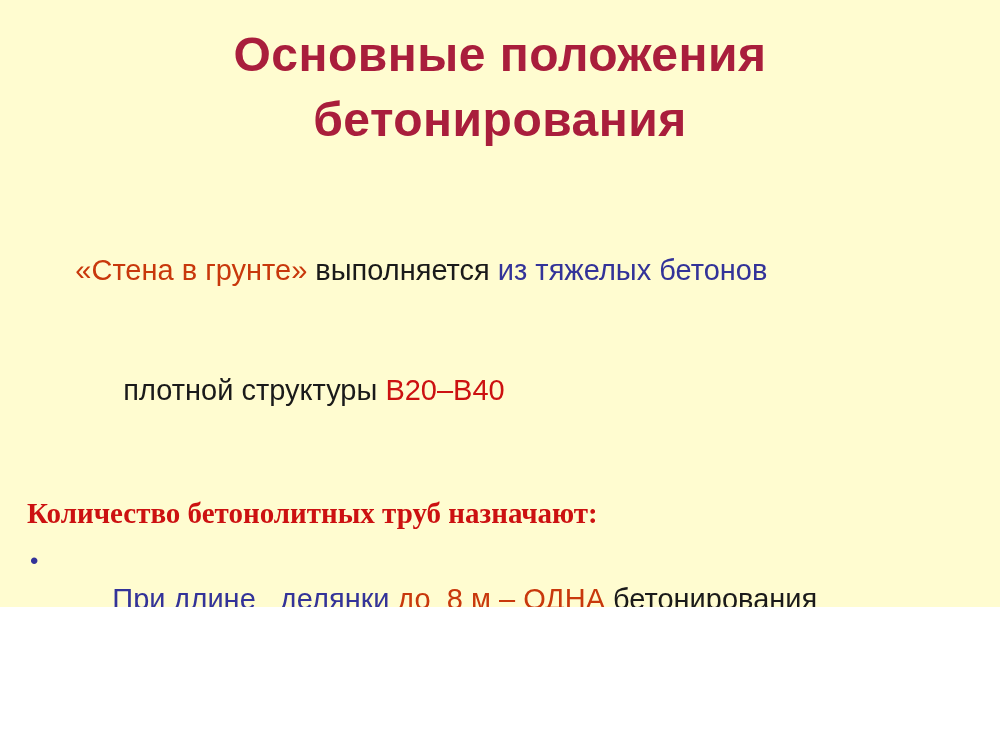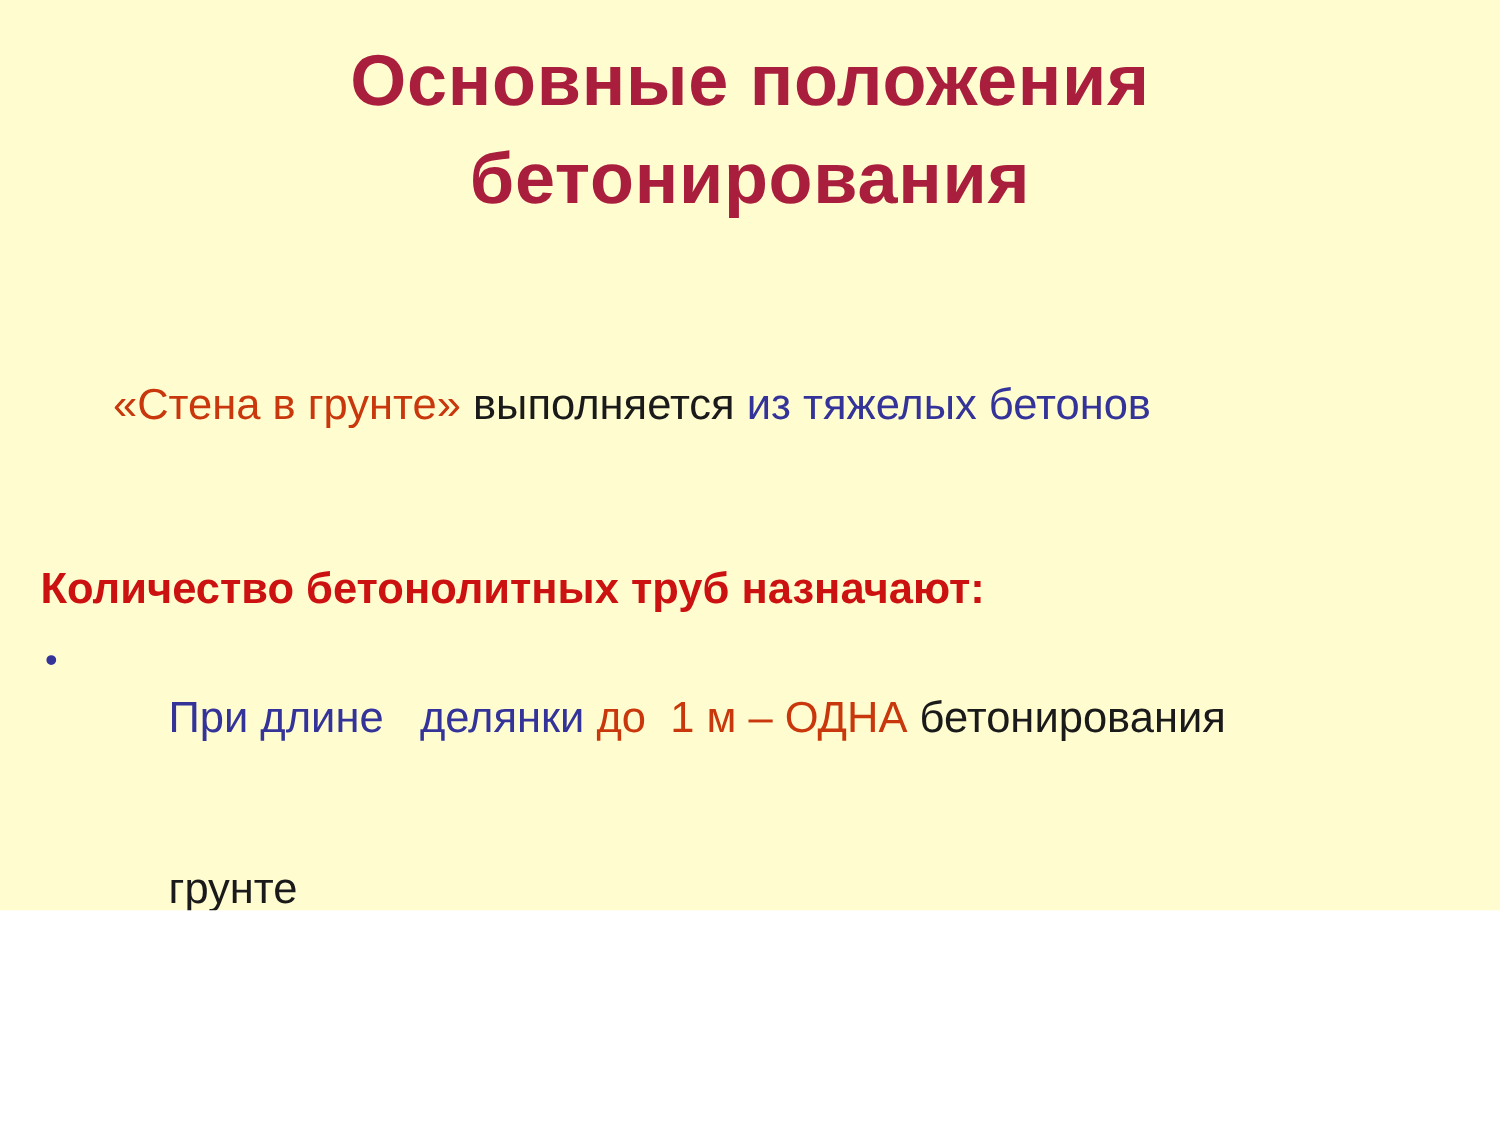--- a/index.html
+++ b/index.html
@@ -36,20 +36,21 @@
   .line{white-space:pre-wrap;}
   .intro{margin:58px 0 0 27px;}
   .intro .line{line-height:40px;}
   .intro .line.wrap{padding-left:48px;}
   .section-heading{
     margin:46px 0 0 27px;
     font-size:29px;
     line-height:34px;
     font-weight:bold;
     color:var(--red);
+    font-family:Liberation Serif, serif;
   }
   .bullet{
     position:relative;
     margin-left:0;
     padding-left:64px;
   }
   .bullet .line{line-height:38px;}
   .bullet-marker{
     position:absolute;
     left:30px;top:0;
@@ -69,27 +70,30 @@
 
   <h1 class="title">
     <span class="line">Основные положения</span><br>
     <span class="line">бетонирования</span>
   </h1>
 
   <div class="intro body-text">
     <div class="line">
       <span class="c-orange">«Стена в грунте»</span><span class="c-text"> выполняется </span><span class="c-blue">из тяжелых бетонов</span>
     </div>
+    <div class="line wrap">
+      <span class="c-text">плотной структуры </span><span class="c-red">В20–В40</span>
+    </div>
   </div>
 
   <div class="section-heading line">Количество бетонолитных труб назначают:</div>
 
   <div class="bullet body-text b1">
     <span class="bullet-marker c-blue">•</span>
     <div class="line">
-      <span class="c-blue">При длине   делянки </span><span class="c-orange">до  1 м – ОДНА </span><span class="c-text">бетонирования</span>
+      <span class="c-blue">При длине   делянки </span><span class="c-orange">до  8 м – ОДНА </span><span class="c-text">бетонирования</span>
     </div>
     <div class="line">
       <span class="c-text">грунте</span>
     </div>
   </div>
 
 </div>
 
 </body></html>

